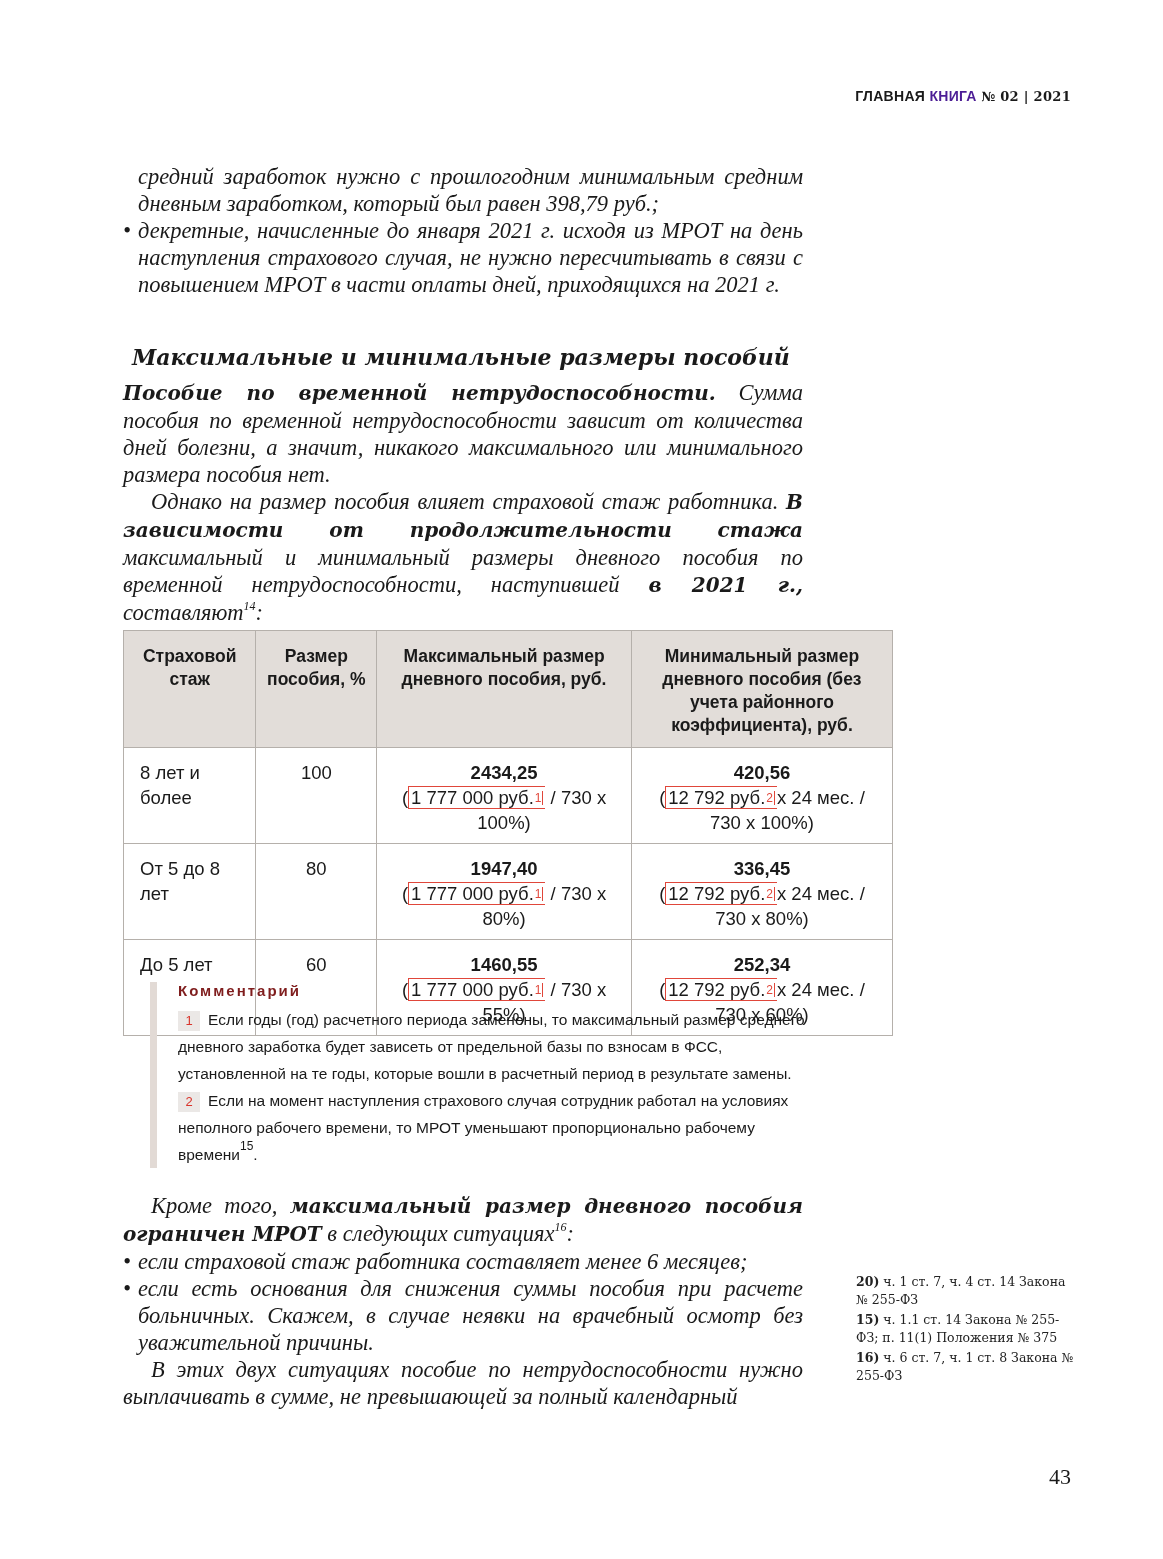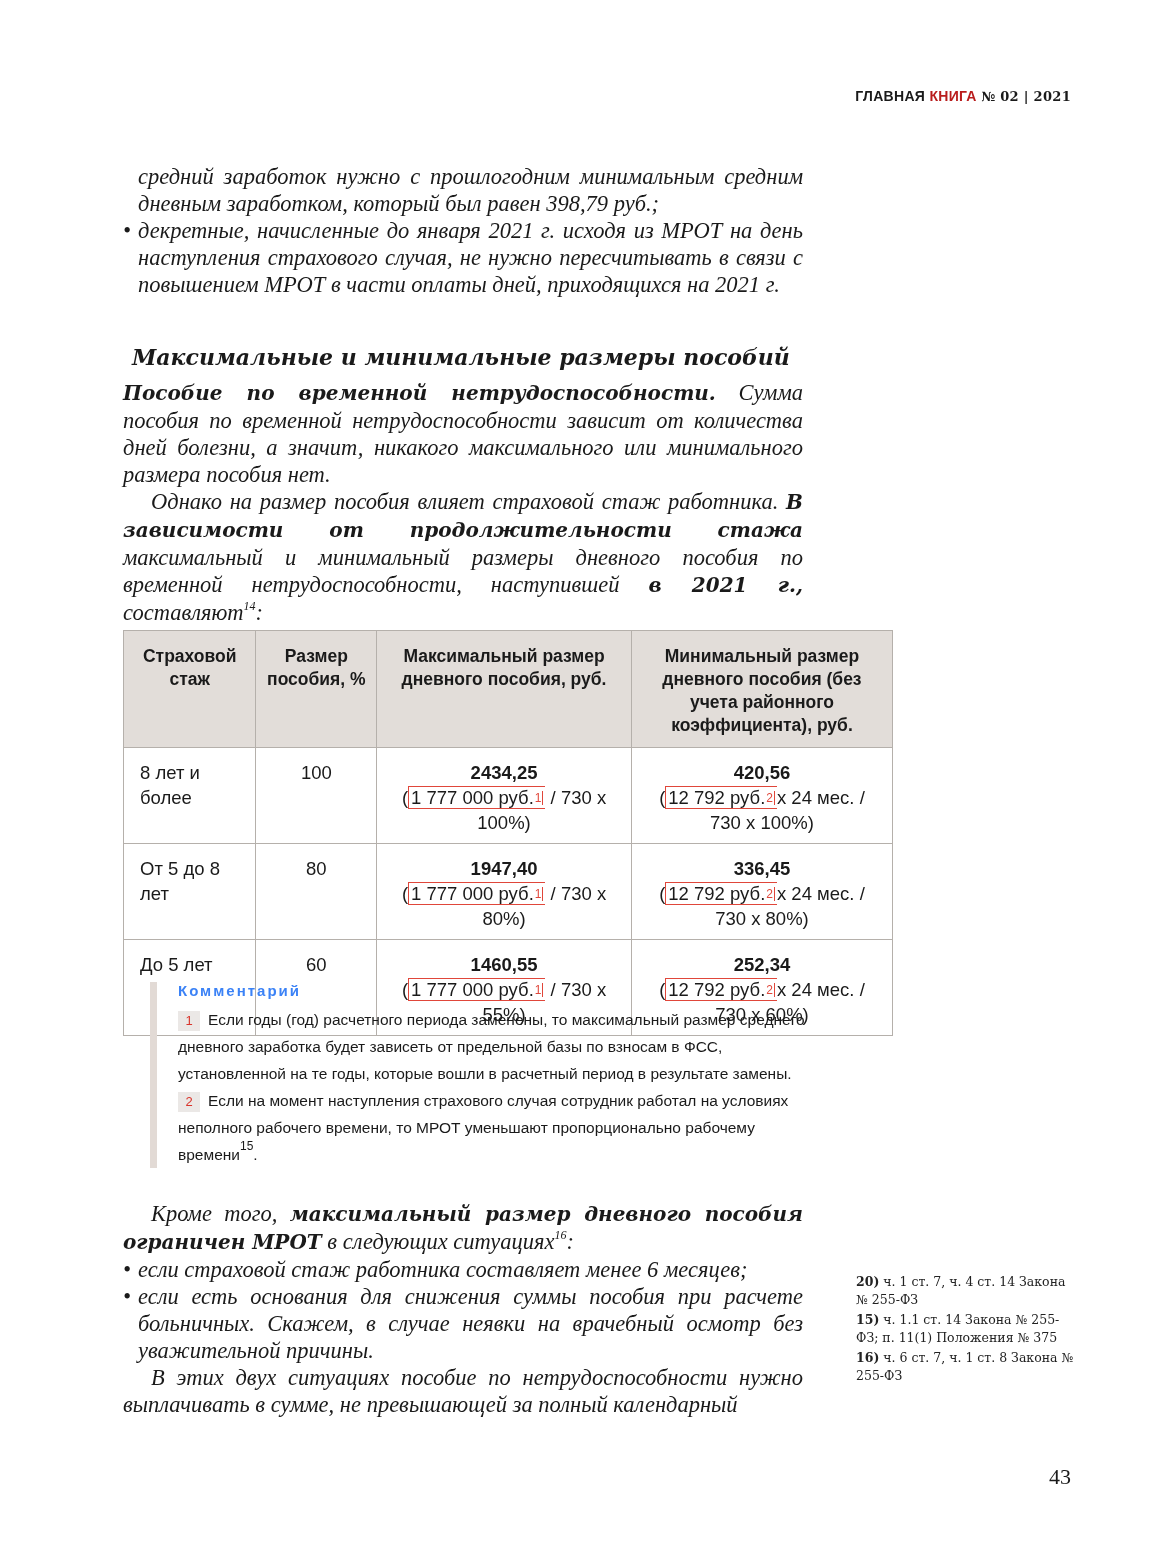--- a/index.html
+++ b/index.html
@@ -1,19 +1,19 @@
 <!DOCTYPE html>
 <html><head>
 <meta charset="utf-8">
 <style>
   html, body { margin: 0; padding: 0; background: #ffffff; }
   body { width: 1163px; height: 1559px; position: relative; overflow: hidden; color: #1a1a1a; }
 
   .header { position: absolute; top: 88px; right: 92px; font-family: "Liberation Sans", sans-serif; font-weight: bold; font-size: 14px; letter-spacing: 0.3px; }
-  .header .accent { color: #b91c1c; }
+  .header .accent { color: #4c1d95; }
   .header .issue { font-family: "DejaVu Serif", serif; font-weight: bold; font-size: 13px; }
 
   .col { position: absolute; left: 123px; width: 680px; font-style: italic; }
   .body-text { font-family: "Liberation Serif", serif; font-size: 22.5px; line-height: 27px; text-align: justify; }
   .body-text p { margin: 0; }
   .indent { text-indent: 28px; }
   .bullet { position: relative; padding-left: 15px; }
   .bullet::before { content: "•"; position: absolute; left: 0; }
   .cont { padding-left: 15px; }
   b { font-weight: bold; }
@@ -24,21 +24,21 @@
   table.benefits { position: absolute; left: 123px; top: 630px; width: 770px; border-collapse: collapse; font-family: "Liberation Sans", sans-serif; }
   table.benefits th, table.benefits td { border: 1px solid #b5b0ab; }
   table.benefits th { background: #e2ddd9; font-weight: bold; font-size: 17.5px; line-height: 23px; padding: 14px 10px 10px; vertical-align: top; height: 69px; }
   table.benefits td { font-size: 18.5px; line-height: 25px; vertical-align: top; padding: 12px 10px 8px; height: 52px; text-align: center; }
   table.benefits td.left { text-align: left; padding-left: 16px; }
   .val { font-weight: bold; display: block; }
   .boxed { display: inline-block; border: 1.5px solid #e0463a; border-right: none; padding: 0 2px; line-height: 21px; position: relative; }
   .ref { color: #e0463a; font-size: 12px; vertical-align: 2px; border-right: 1.5px solid #e0463a; padding: 0 1px; display: inline-block; line-height: 14px; }
 
   .comment { position: absolute; left: 150px; top: 982px; width: 655px; border-left: 7px solid #e2dad5; padding-left: 21px; font-family: "Liberation Sans", sans-serif; font-size: 15.5px; line-height: 27px; }
-  .comment .title { color: #3b82f6; font-weight: bold; font-size: 15px; letter-spacing: 2px; line-height: 18px; margin-bottom: 6px; }
+  .comment .title { color: #7f1d1d; font-weight: bold; font-size: 15px; letter-spacing: 2px; line-height: 18px; margin-bottom: 6px; }
   .comment p { margin: 0; }
   .num-badge { display: inline-block; background: #ebe8e6; color: #d9342b; font-size: 13px; width: 22px; text-align: center; line-height: 20px; margin-right: 8px; }
 
   .footnotes { position: absolute; left: 856px; top: 1273px; width: 220px; font-family: "DejaVu Serif", serif; font-size: 12.5px; line-height: 18px; color: #222; }
   .footnotes p { margin: 0 0 2px 0; }
   .pagenum { position: absolute; right: 92px; top: 1464px; font-family: "Liberation Serif", serif; font-size: 22px; }
 </style>
 </head>
 <body>
 
@@ -123,21 +123,21 @@
 <div class="comment">
   <div class="title">Комментарий</div>
   <p>
     <span class="num-badge">1</span><span>Если годы (год) расчетного периода заменены, то максимальный размер среднего дневного заработка будет зависеть от предельной базы по взносам в ФСС, установленной на те годы, которые вошли в расчетный период в результате замены.</span>
   </p>
   <p>
     <span class="num-badge">2</span><span>Если на момент наступления страхового случая сотрудник работал на условиях неполного рабочего времени, то МРОТ уменьшают пропорционально рабочему времени</span><sup>15</sup><span>.</span>
   </p>
 </div>
 
-<div class="col body-text" style="top:1192px;margin-top:8px;">
+<div class="col body-text" style="top:1192px;">
   <p class="indent">
     <span>Кроме того, </span><b style="font-family:'DejaVu Serif',serif;font-size:20px;">максимальный размер дневного пособия ограничен МРОТ</b><span> в следующих ситуациях</span><sup>16</sup><span>:</span>
   </p>
   <p class="bullet">если страховой стаж работника составляет менее 6 месяцев;</p>
   <p class="bullet">если есть основания для снижения суммы пособия при расчете больничных. Скажем, в случае неявки на врачебный осмотр без уважительной причины.</p>
   <p class="indent">В этих двух ситуациях пособие по нетрудоспособности нужно выплачивать в сумме, не превышающей за полный календарный</p>
 </div>
 
 <div class="footnotes">
   <p><b>20)</b><span> ч. 1 ст. 7, ч. 4 ст. 14 Закона № 255-ФЗ</span></p>

